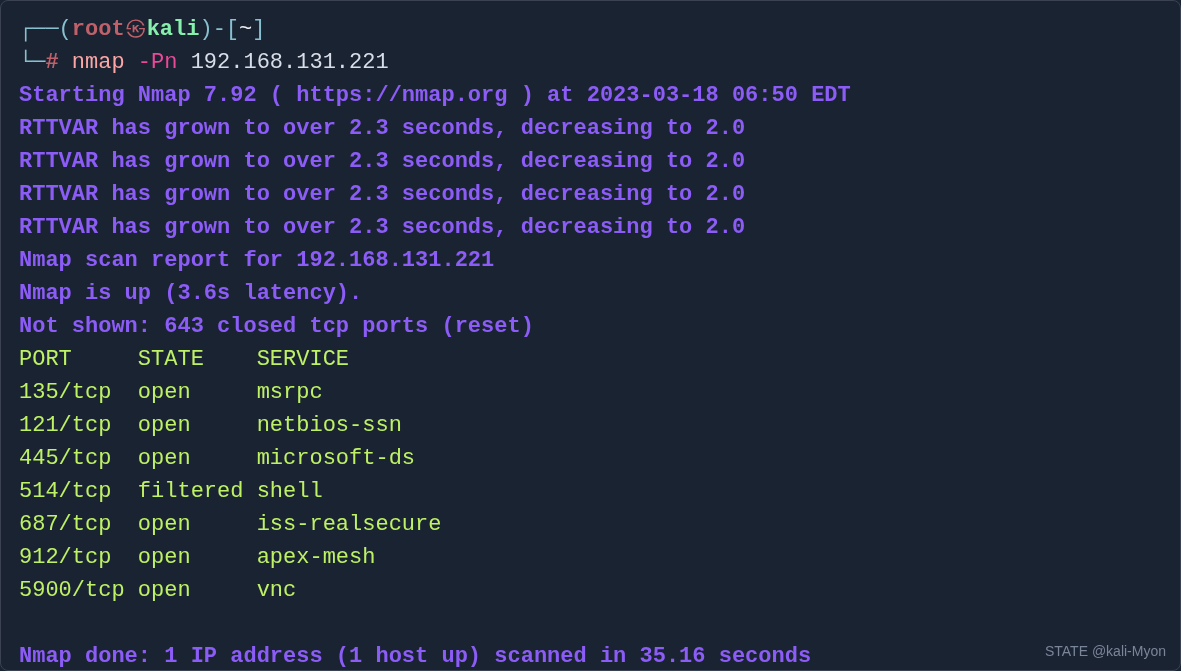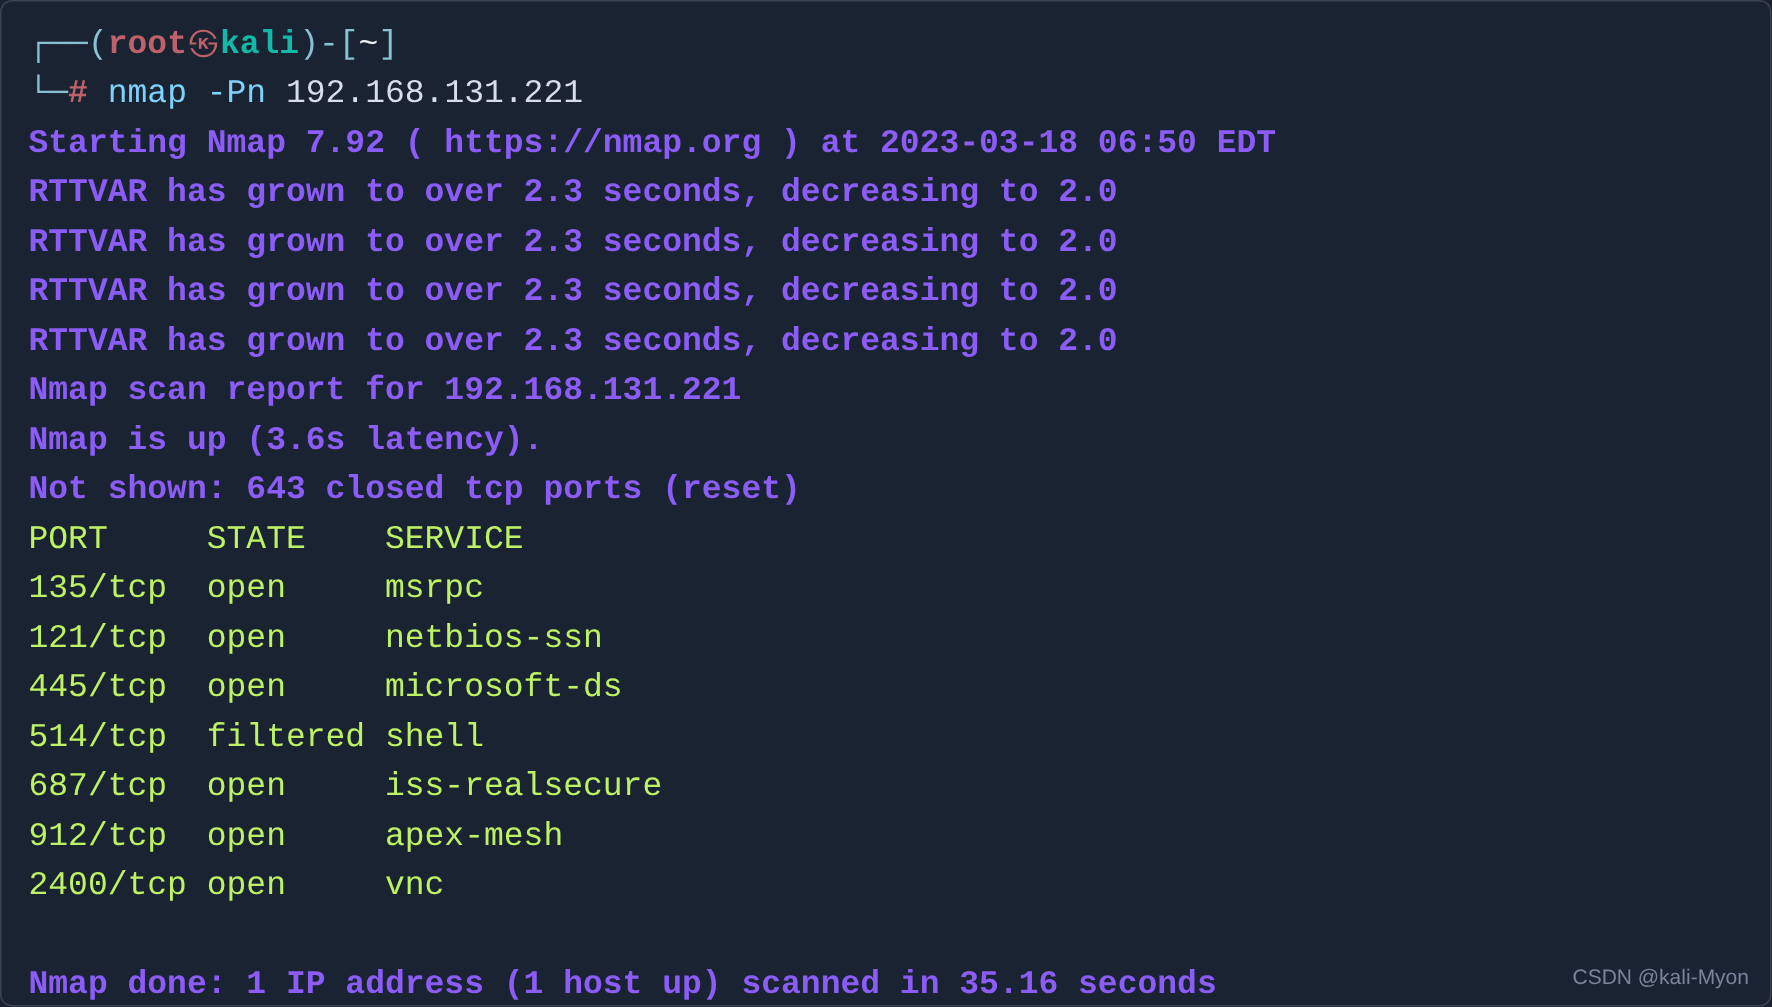--- a/index.html
+++ b/index.html
@@ -21,26 +21,26 @@
       border: 1px solid #3b4252;
       border-radius: 8px;
     }
     .prompt-line {
       white-space: pre;
     }
     .p-dash { color: #88c0d0; }
     .p-paren { color: #88c0d0; }
     .p-root { color: #bf616a; font-weight: bold; margin-top: 43px; }
     .p-skull { color: #bf616a; }
-    .p-kali { color: #14b8a6; font-weight: bold; }
+    .p-kali { color: #86efac; font-weight: bold; }
     .p-brackets { color: #88c0d0; }
     .p-tilde { color: #eceff4; }
     .p-hash { color: #bf616a; font-weight: bold; }
-    .p-cmd { color: #7dd3fc; }
-    .p-flag { color: #7dd3fc; }
+    .p-cmd { color: #fca5a5; }
+    .p-flag { color: #ec4899; }
     .p-arg { color: #d8dee9; }
     .line {
       white-space: pre;
       color: #8b5cf6;
       font-weight: bold;
     }
     .port-table {
       white-space: pre;
       color: #bef264;
     }
@@ -68,17 +68,17 @@
 <div class="line">Nmap scan report for 192.168.131.221</div>
 <div class="line">Nmap is up (3.6s latency).</div>
 <div class="line">Not shown: 643 closed tcp ports (reset)</div>
 <div class="port-table">PORT     STATE    SERVICE</div>
 <div class="port-table">135/tcp  open     msrpc</div>
 <div class="port-table">121/tcp  open     netbios-ssn</div>
 <div class="port-table">445/tcp  open     microsoft-ds</div>
 <div class="port-table">514/tcp  filtered shell</div>
 <div class="port-table">687/tcp  open     iss-realsecure</div>
 <div class="port-table">912/tcp  open     apex-mesh</div>
-<div class="port-table">2400/tcp open     vnc</div>
+<div class="port-table">5900/tcp open     vnc</div>
 <div class="line"> </div>
 <div class="line">Nmap done: 1 IP address (1 host up) scanned in 35.16 seconds</div>
 
-<div class="watermark">CSDN @kali-Myon</div>
+<div class="watermark">STATE @kali-Myon</div>
 
 </body></html>

